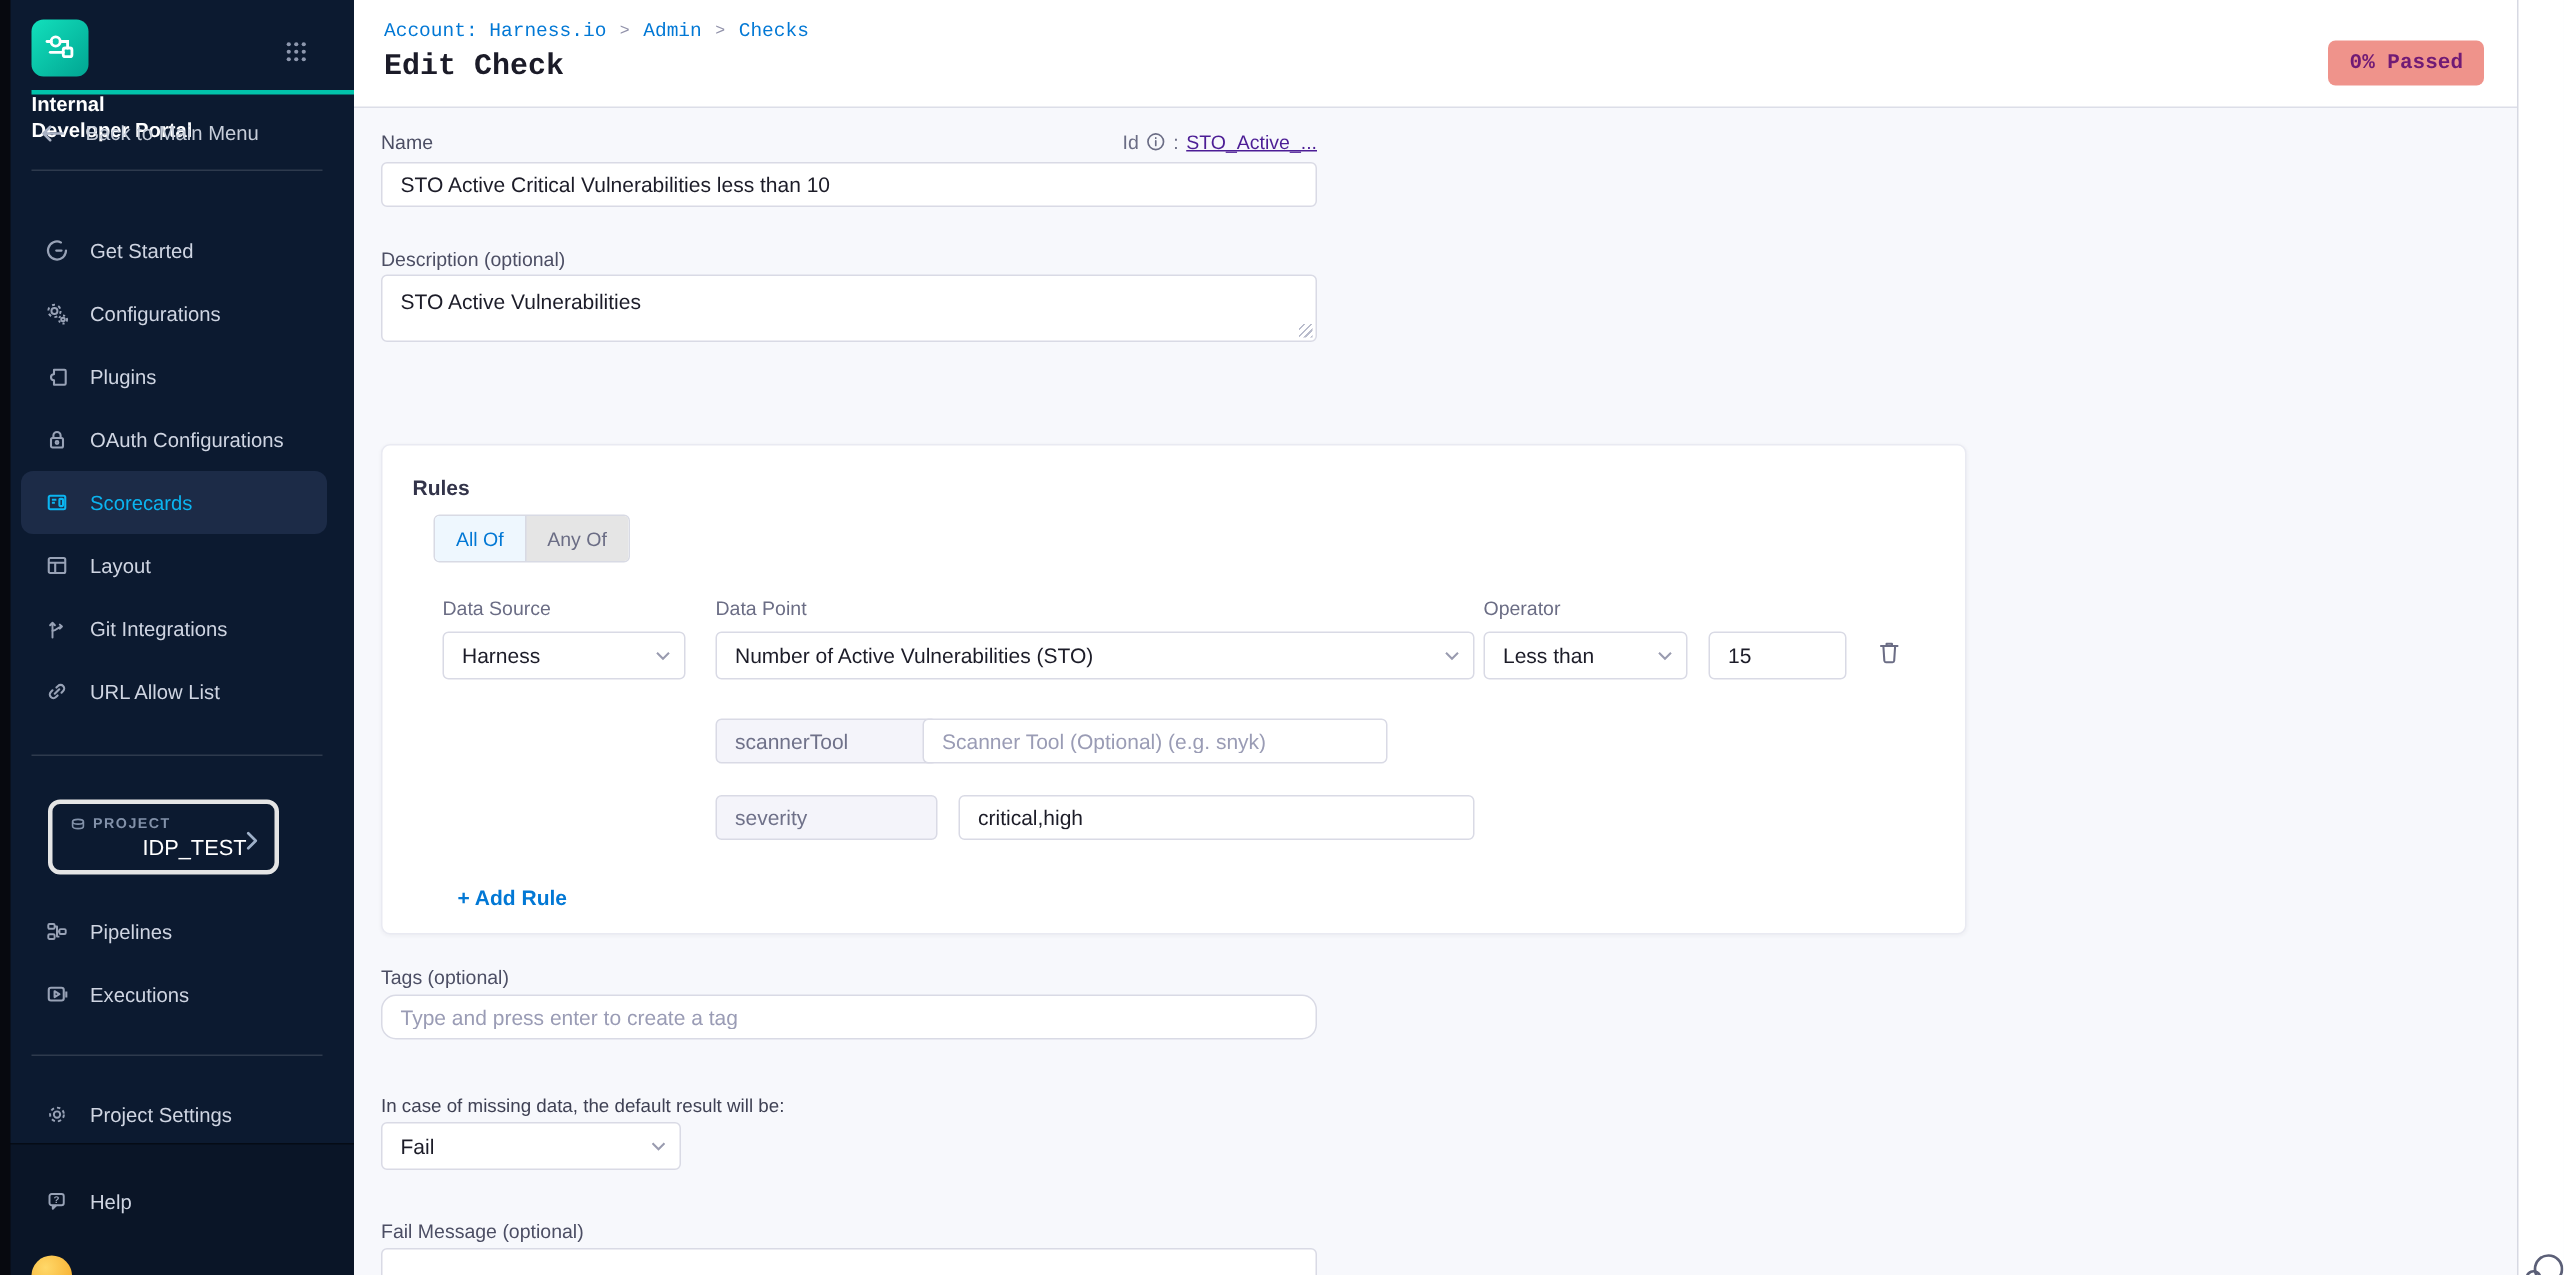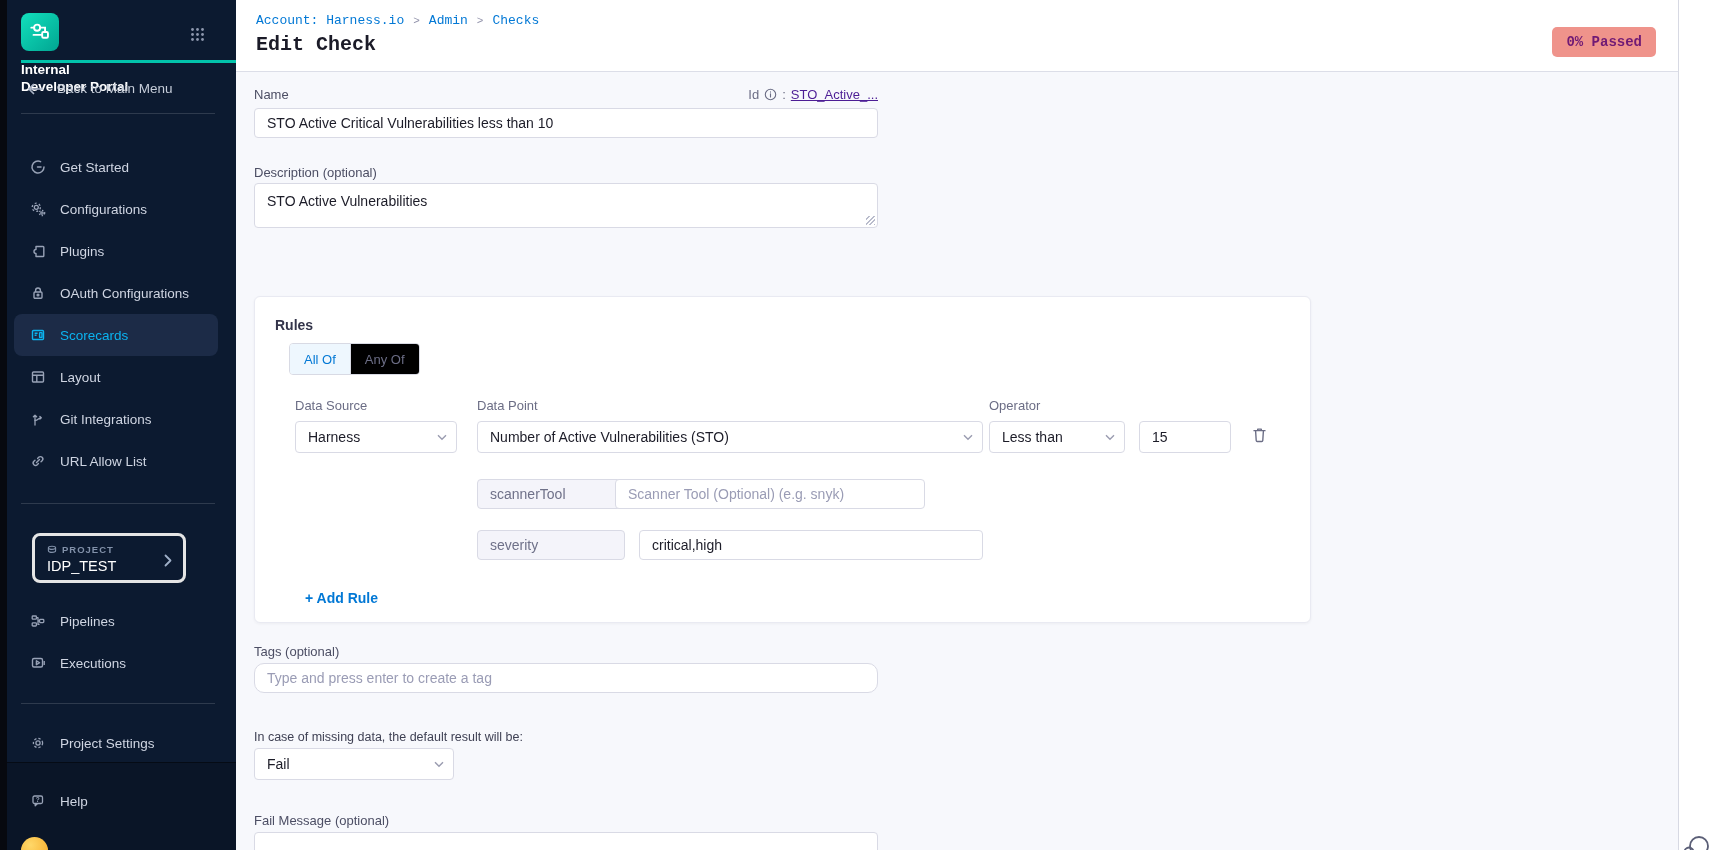--- a/index.html
+++ b/index.html
@@ -16,21 +16,21 @@
   .teal-line { position:absolute; left:21px; right:0; top:60px; height:3px; background:#02c3ab; }
   .back-row { position:absolute; left:27px; top:81px; display:flex; align-items:center; gap:13px; font-size:13.5px; color:#c6cdd9; cursor:pointer; }
   .sb-divider { position:absolute; left:21px; right:21px; border-top:1px solid rgba(255,255,255,0.14); }
   .nav { position:absolute; left:14px; right:18px; }
   .nav-item { height:42px; display:flex; align-items:center; gap:14px; padding-left:16px; font-size:13.5px; color:#cfd5e2; border-radius:8px; cursor:pointer; }
   .nav-item .ni { color:#98a2b6; flex:0 0 auto; }
   .nav-item.active { background:#1c2b47; color:#0bb4f0; }
   .nav-item.active .ni { color:#0bb4f0; }
   .proj-card { position:absolute; left:32px; top:533px; width:154px; height:50px; border:3px solid #e5e5e5; border-radius:8px; padding:8px 10px 0 12px; cursor:pointer; }
   .proj-kicker { display:flex; align-items:center; gap:5px; font-size:9.5px; letter-spacing:1px; color:#8291a9; font-weight:700; }
-  .proj-name { color:#fff; font-size:14.5px; margin-top:3px; }
+  .proj-name { color:#fff; font-size:14.5px; margin-top:3px;margin-left:48px; }
   .proj-chevron { position:absolute; right:11px; top:18px; color:#9fb0c8; }
   .sb-footer { position:absolute; left:0; right:0; top:762px; bottom:0; background:#0a1527; border-top:1px solid rgba(0,0,0,.45); }
   .avatar { position:absolute; left:21px; top:74px; width:27px; height:27px; border-radius:50%; background:radial-gradient(circle at 35% 30%,#ffd869,#f5a623); }
 
   
   .right-strip { position:absolute; right:0; top:0; width:31px; height:850px; background:#fff; border-left:1px solid #d7d9e3; z-index:3; }
   .main { position:absolute; left:236px; right:31px; top:0; bottom:0; background:#f7f8fc; }
   .header { position:absolute; left:0; right:0; top:0; height:72px; background:#fff; border-bottom:1px solid #dcdee8; z-index:2;font-family:Liberation Mono, monospace; }
   .breadcrumb { position:absolute; left:20px; top:13px; font-size:13px; display:flex; align-items:center; gap:9px; }
   .breadcrumb a { color:#0278d5; text-decoration:none; cursor:pointer; }
@@ -50,21 +50,21 @@
 
   .name-row { position:absolute; left:18px; top:15px; width:624px; display:flex; justify-content:space-between; align-items:flex-end; }
   .id-part { display:flex; align-items:center; gap:5px; font-size:13px; color:#6b6d85; }
   .id-link { color:#4c1d95; cursor:pointer;text-decoration:underline; }
   .desc-box { position:absolute; left:18px; top:111px; width:624px; height:45px; background:#fff; border:1px solid #d9dae5; border-radius:4px; font-size:14px; color:#1c1c28; padding:9px 12px; }
   .resize-handle { position:absolute; right:2px; bottom:2px; width:9px; height:9px; background:repeating-linear-gradient(135deg,transparent 0 2px,#b9bccc 2px 3.2px); cursor:nwse-resize; }
 
   .rules-card { position:absolute; left:18px; top:209px; width:1057px; height:327px; background:#fff; border:1px solid #e9eaf2; border-radius:6px; box-shadow:0 1px 3px rgba(40,41,61,.05);margin-top:15px; }
   .rules-title { position:absolute; left:20px; top:20px; font-size:14px; font-weight:700; color:#33344a; }
   .tab-group { position:absolute; left:34px; top:46px; display:flex; border:1px solid #d8dae4; border-radius:4px; overflow:hidden; }
-  .tab { height:30px; display:flex; align-items:center; padding:0 14px; font-size:13px; color:#6b6d85; background:#000000; cursor:pointer; }
+  .tab { height:30px; display:flex; align-items:center; padding:0 14px; font-size:13px; color:#6b6d85; background:#e5e5e5; cursor:pointer; }
   .tab.active { background:#eef7fe; color:#0278d5; }
   .tab + .tab { border-left:1px solid #d8dae4; }
   .trash-btn { position:absolute; left:996px; top:129px; color:#6b6d85; cursor:pointer; }
   .add-rule { position:absolute; left:50px; top:293px; color:#0278d5; font-size:14px; font-weight:700; cursor:pointer; }
 
   .missing-label { position:absolute; left:18px; top:658px; font-size:12.5px; color:#3f4154; }
   .corner-widget { position:absolute; right:-6px; bottom:-10px; color:#5b5f77; z-index:6; }
 </style>
 </head>
 <body>

